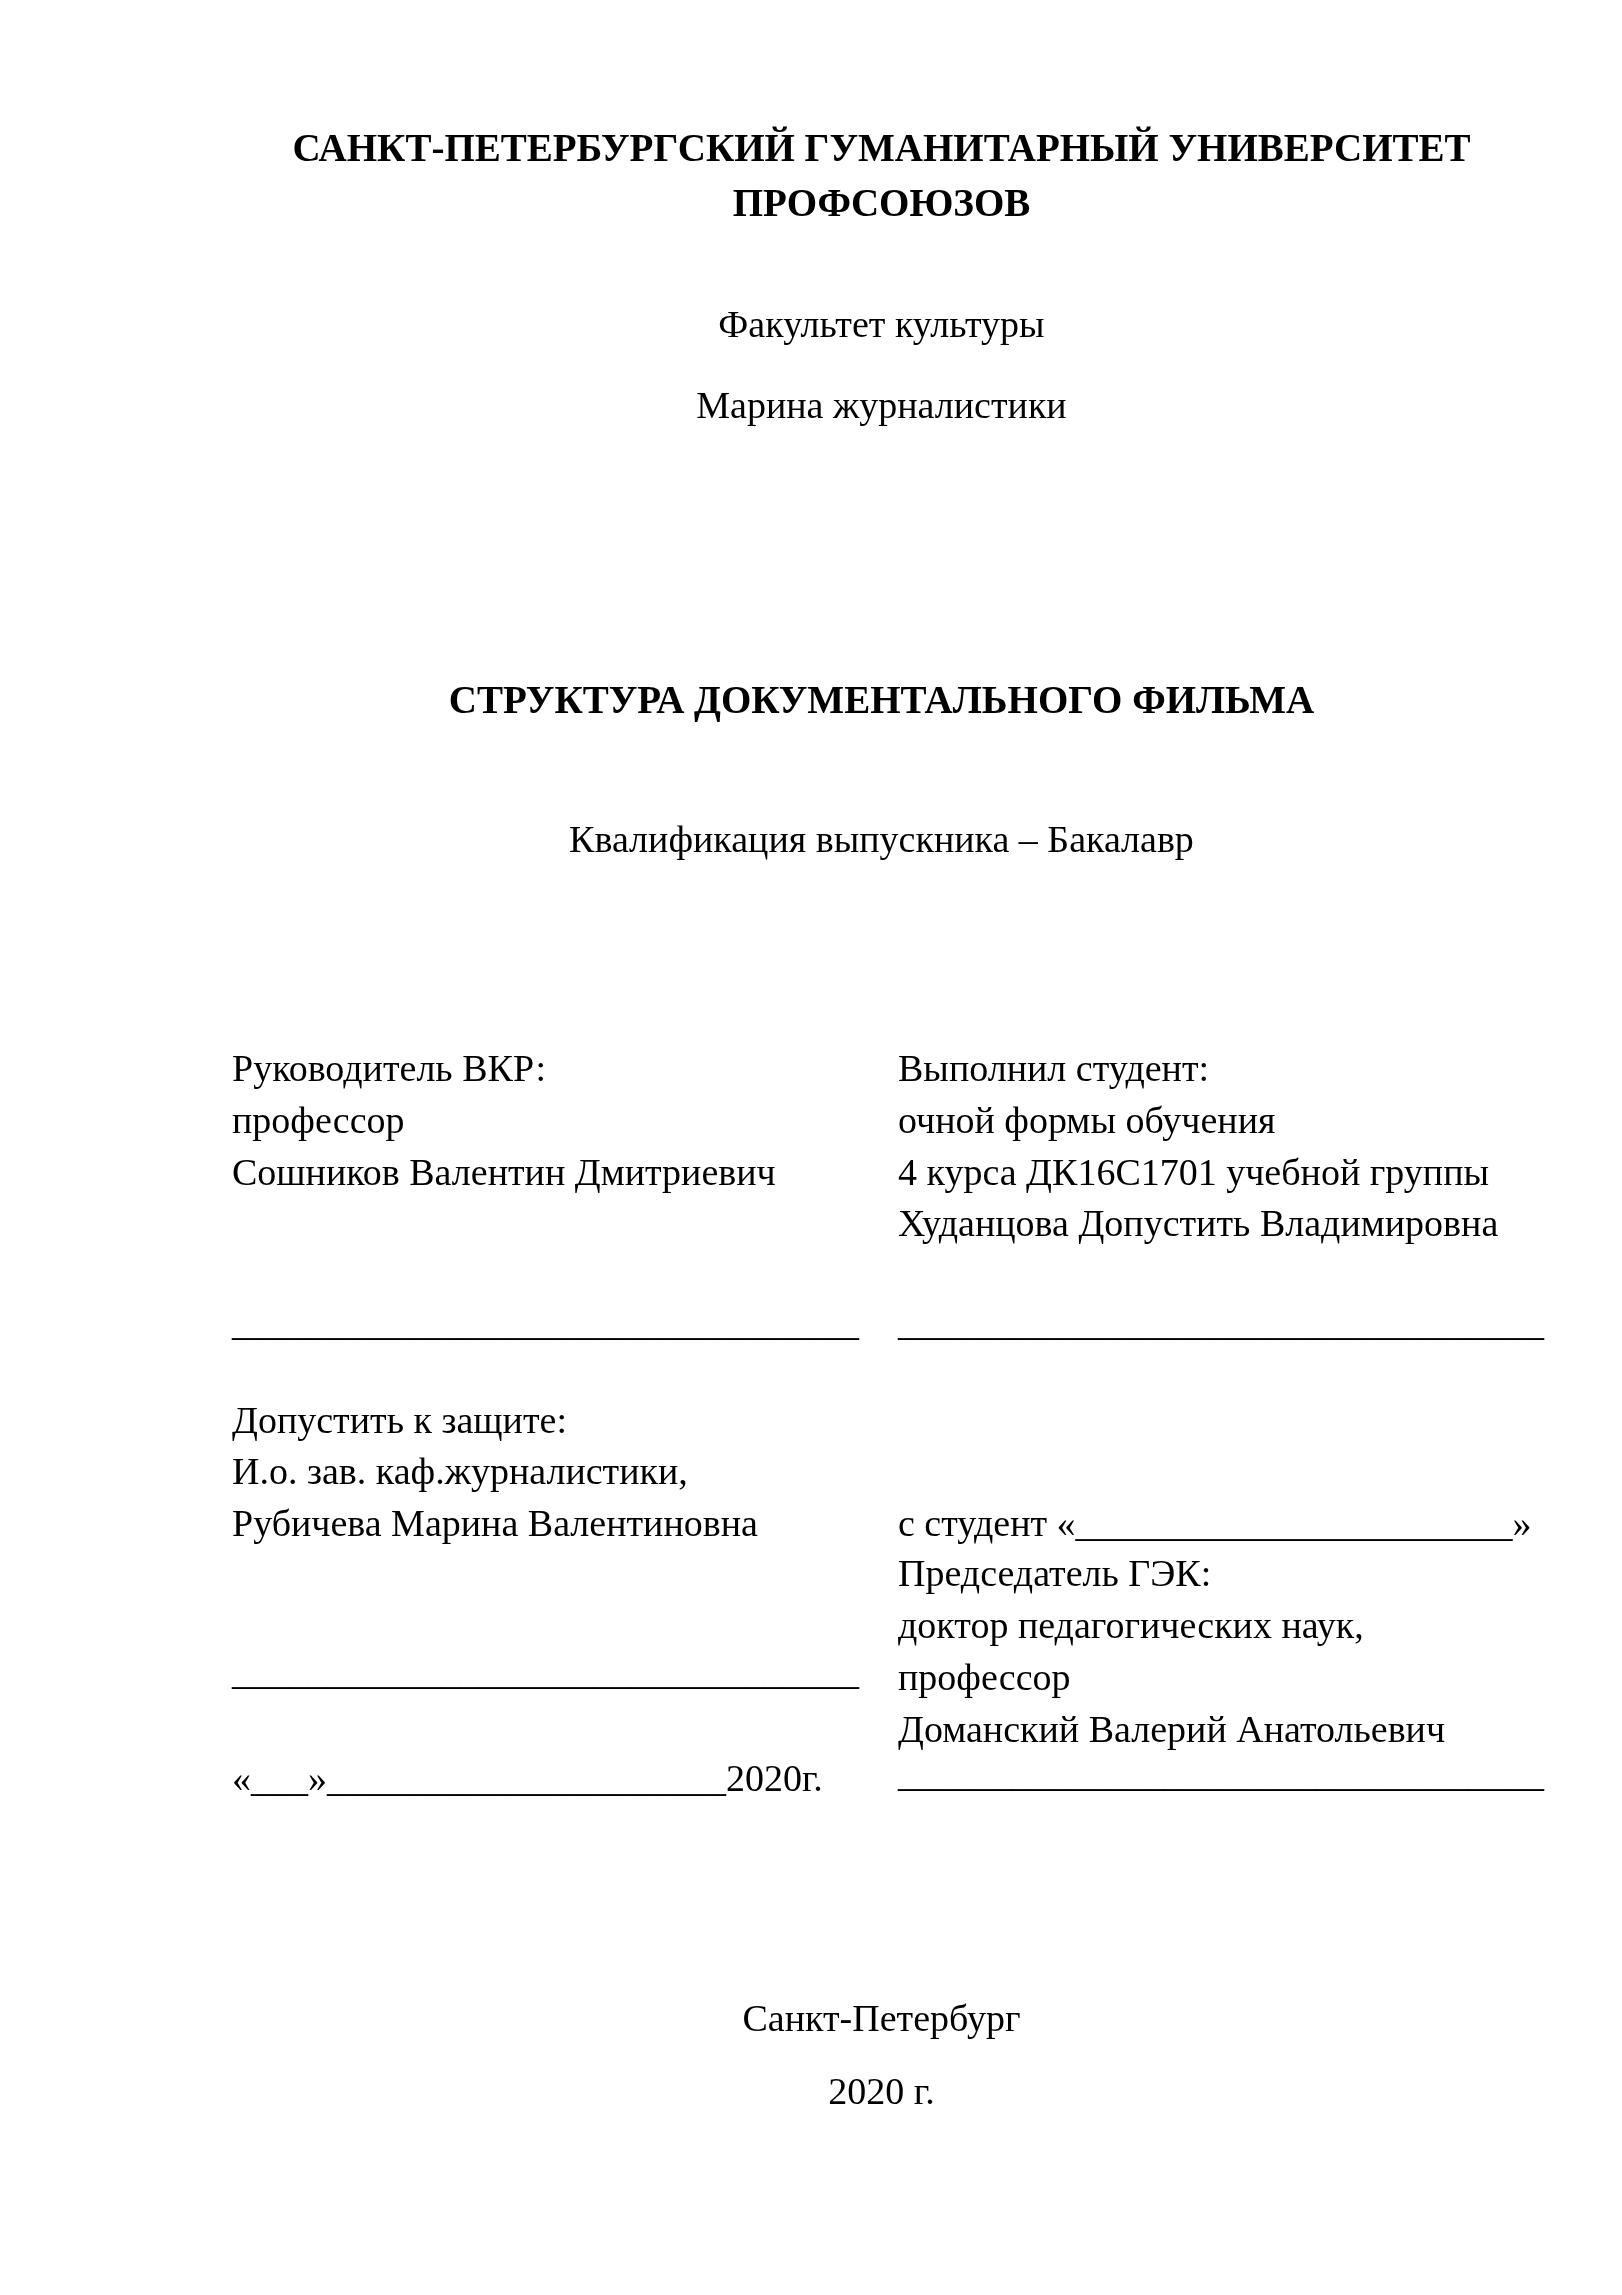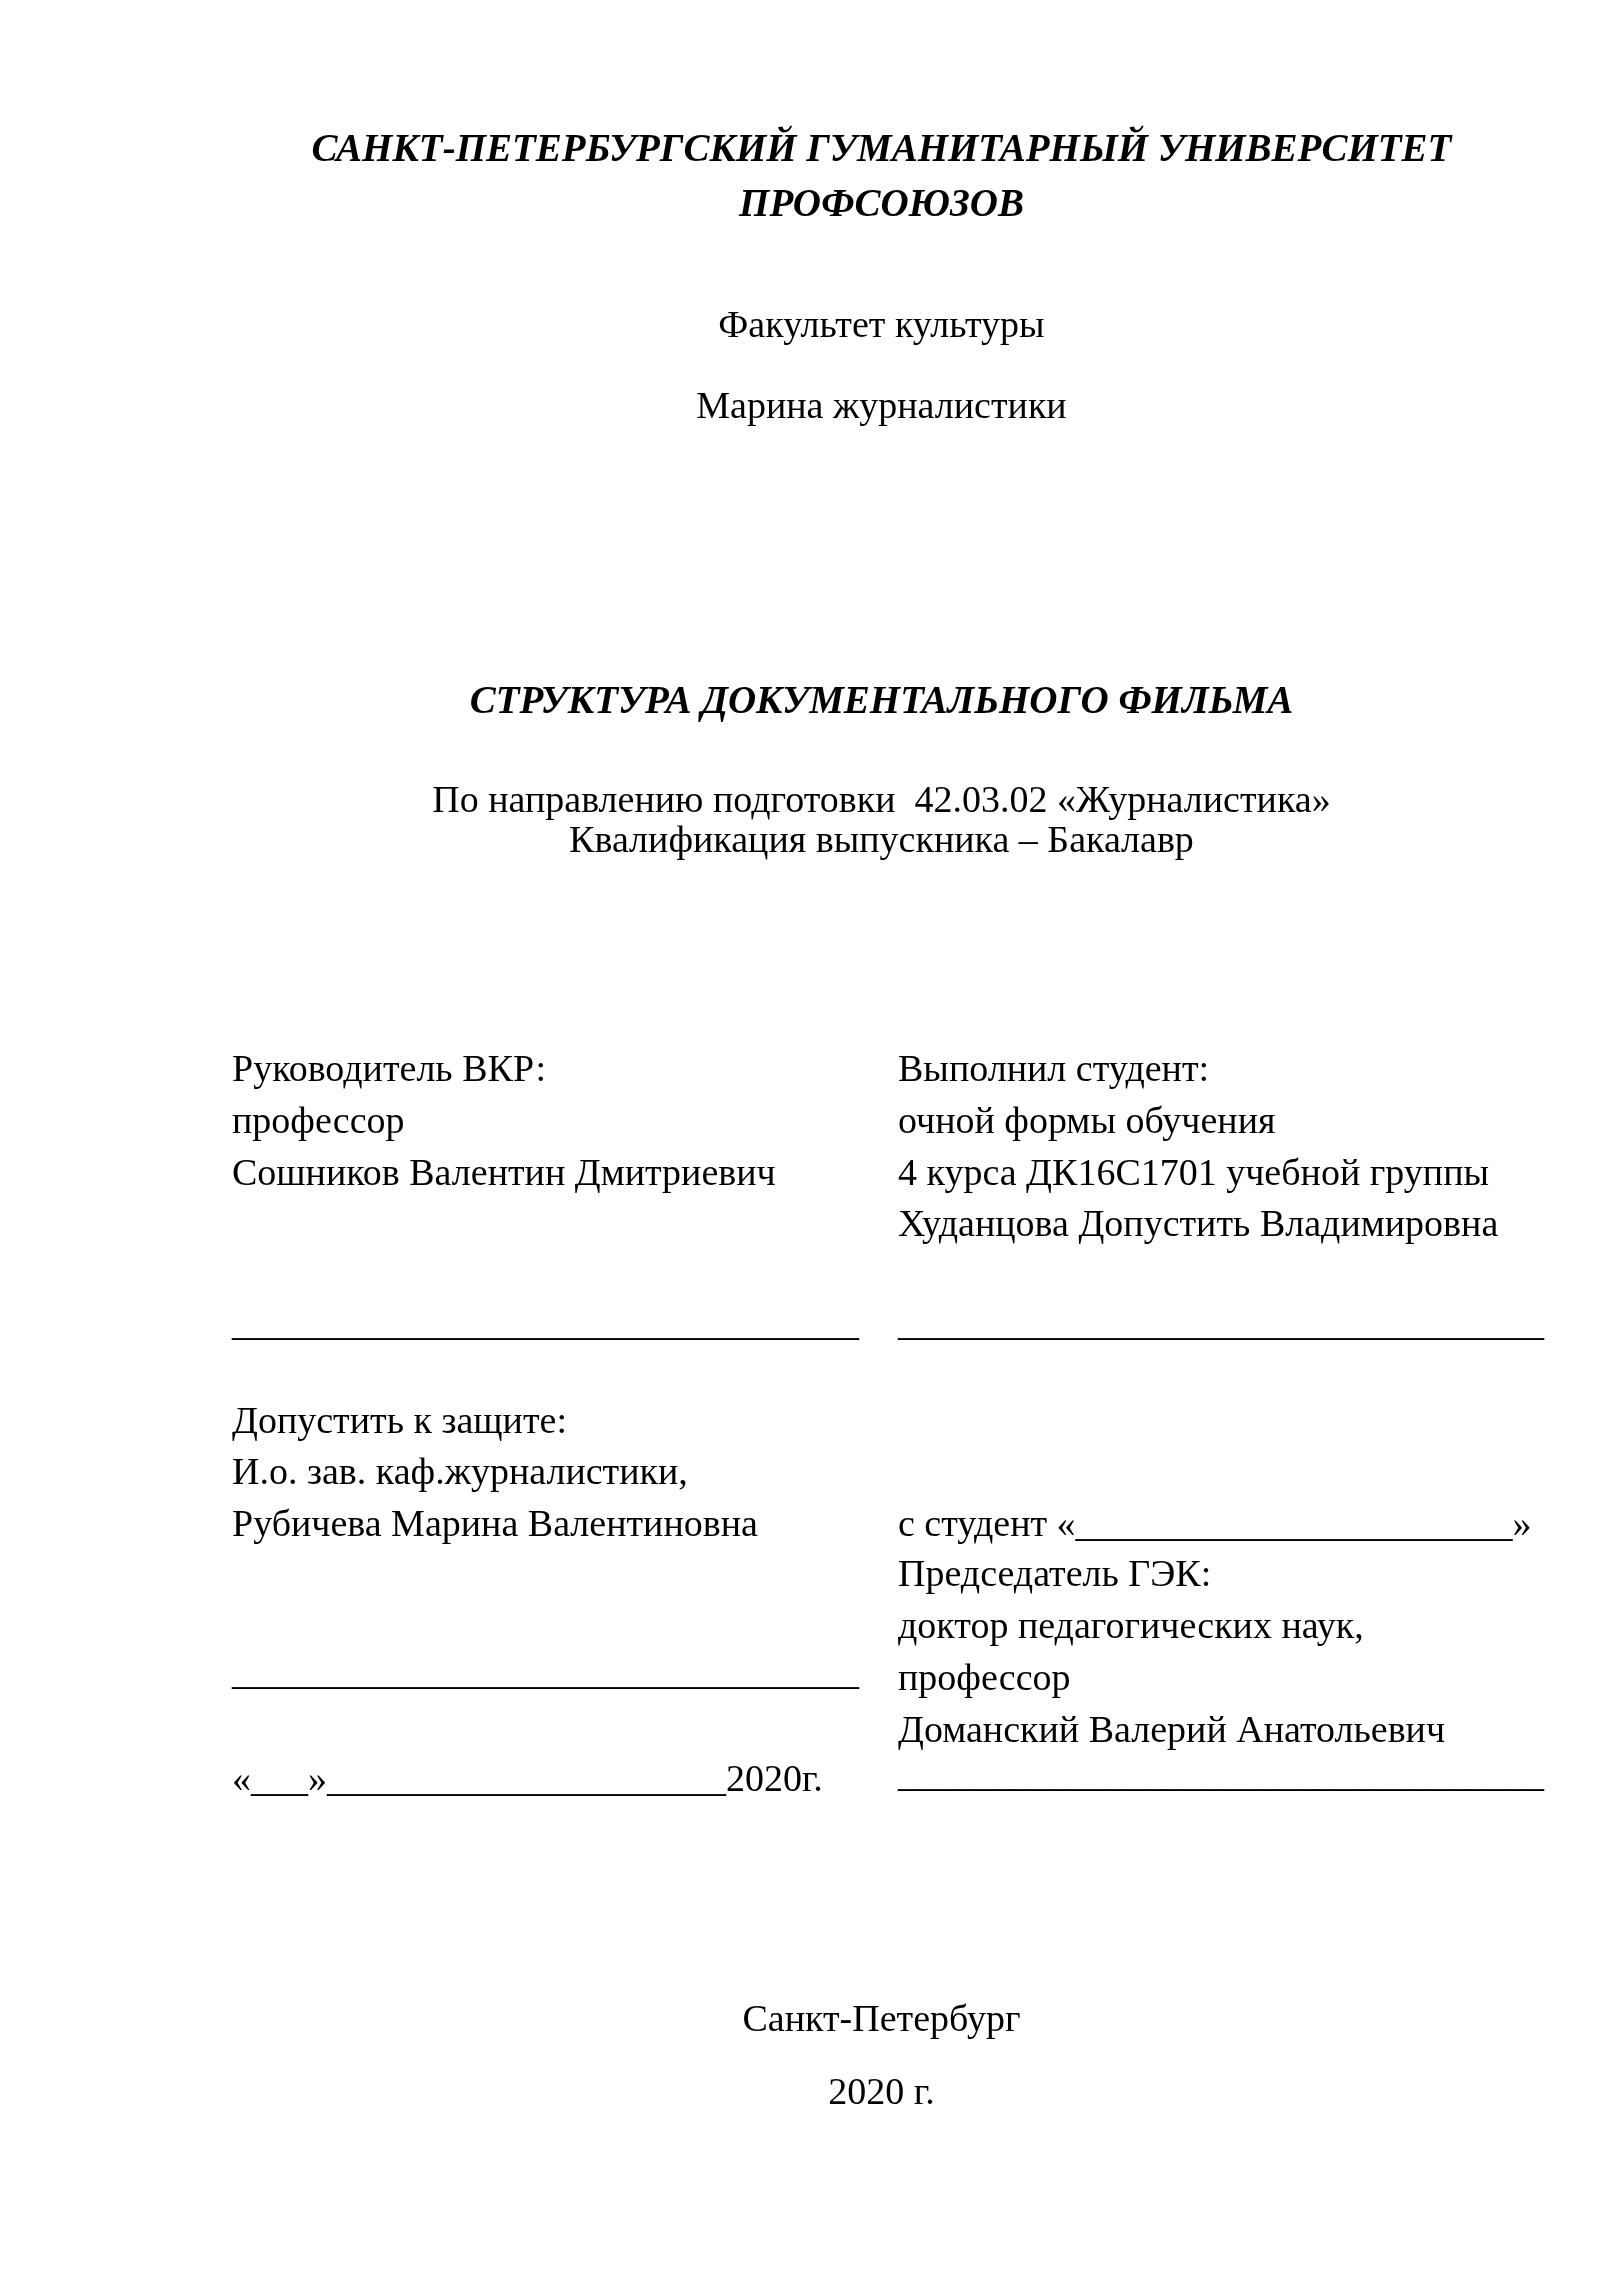--- a/index.html
+++ b/index.html
@@ -26,38 +26,36 @@
   .c {
     left: 232px;
     width: 1299px;
     text-align: center;
   }
   .l { left: 232px; }
   .r { left: 878px; margin-left: 20px; }
   .bold {
     font-weight: bold;
     font-size: 39px;
-    font-style: italic;
   }
   .uni { line-height: 55px; }
   .head { line-height: 47px; }
 </style>
 </head>
 <body>
 
 <div class="page">
 
   <div class="ln c uni bold" style="top:120px">САНКТ-ПЕТЕРБУРГСКИЙ ГУМАНИТАРНЫЙ УНИВЕРСИТЕТ</div>
   <div class="ln c uni bold" style="top:175px">ПРОФСОЮЗОВ</div>
 
   <div class="ln c" style="top:301px">Факультет культуры</div>
   <div class="ln c" style="top:382px">Марина журналистики</div>
 
   <div class="ln c head bold" style="top:676px">СТРУКТУРА ДОКУМЕНТАЛЬНОГО ФИЛЬМА</div>
-  <div class="ln c" style="top:776px">По направлению подготовки  42.03.02 «Журналистика»</div>
   <div class="ln c" style="top:816px">Квалификация выпускника – Бакалавр</div>
 
   <div class="ln l" style="top:1045px">Руководитель ВКР:</div>
   <div class="ln l" style="top:1097px">профессор</div>
   <div class="ln l" style="top:1149px">Сошников Валентин Дмитриевич</div>
   <div class="ln l" style="top:1299px">_________________________________</div>
 
   <div class="ln r" style="top:1045px">Выполнил студент:</div>
   <div class="ln r" style="top:1097px">очной формы обучения</div>
   <div class="ln r" style="top:1149px">4 курса ДК16С1701 учебной группы</div>

